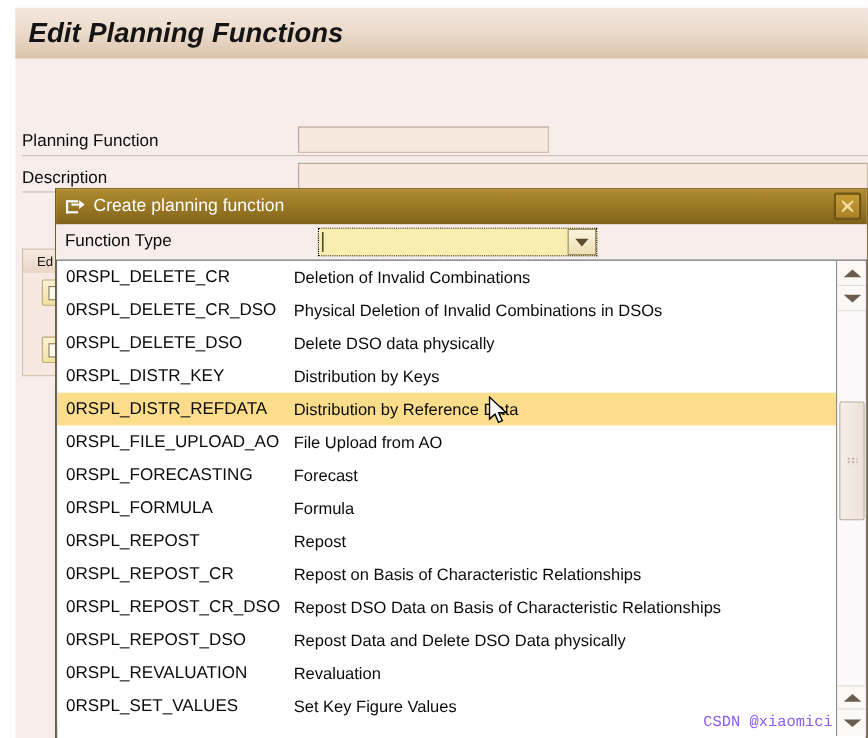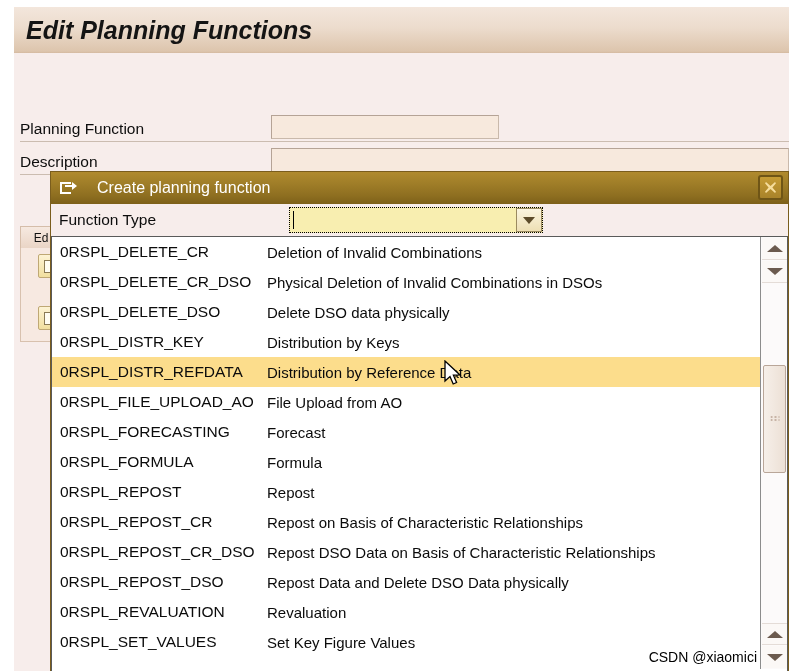--- a/index.html
+++ b/index.html
@@ -128,21 +128,20 @@
     width: 739px; height: 500px;
     border: 1px solid #7a5d1d;
     background: #f7edeb;
   }
   #dialog-titlebar {
     position: relative;
     height: 32px;
     background: linear-gradient(to bottom, #b08a2e 0%, #a07e28 35%, #8d6e20 75%, #7d6019 100%);
     display: flex;
     align-items: center;
-    gap: 12px;
   }
   #dialog-icon {
     margin-left: 9px;
     width: 17px; height: 15px;
     position: relative;
     flex: none;
   }
   #dialog-icon .box {
     position: absolute; left: 0; top: 1px;
     width: 11px; height: 12px;
@@ -328,23 +327,24 @@
     position: absolute;
     left: 444px; top: 360px;
     pointer-events: none;
   }
 
   
   #watermark {
     position: absolute;
     right: 32px; bottom: 6px;
     font-size: 14px;
-    color: #000000;
+    color: #8b5cf6;
     white-space: nowrap;
     pointer-events: none;
+    font-family: Liberation Mono, monospace;
   }
 </style>
 </head>
 <body>
 
 <div id="screen">
 
   <div id="app-topline"></div>
   <div id="app-leftstrip"></div>
 

